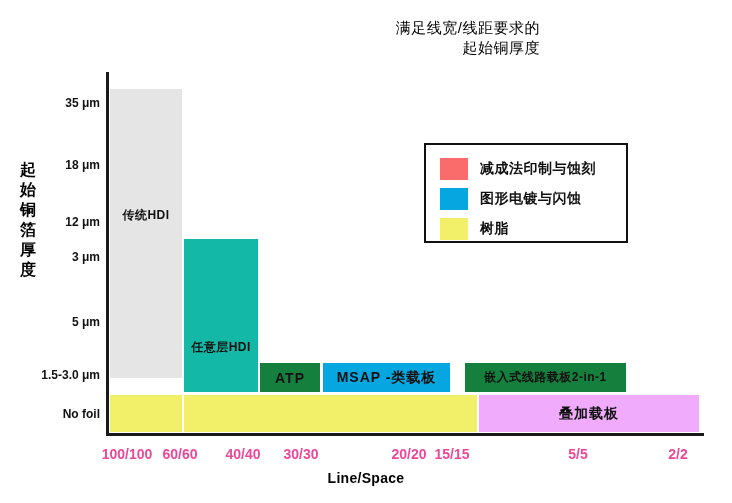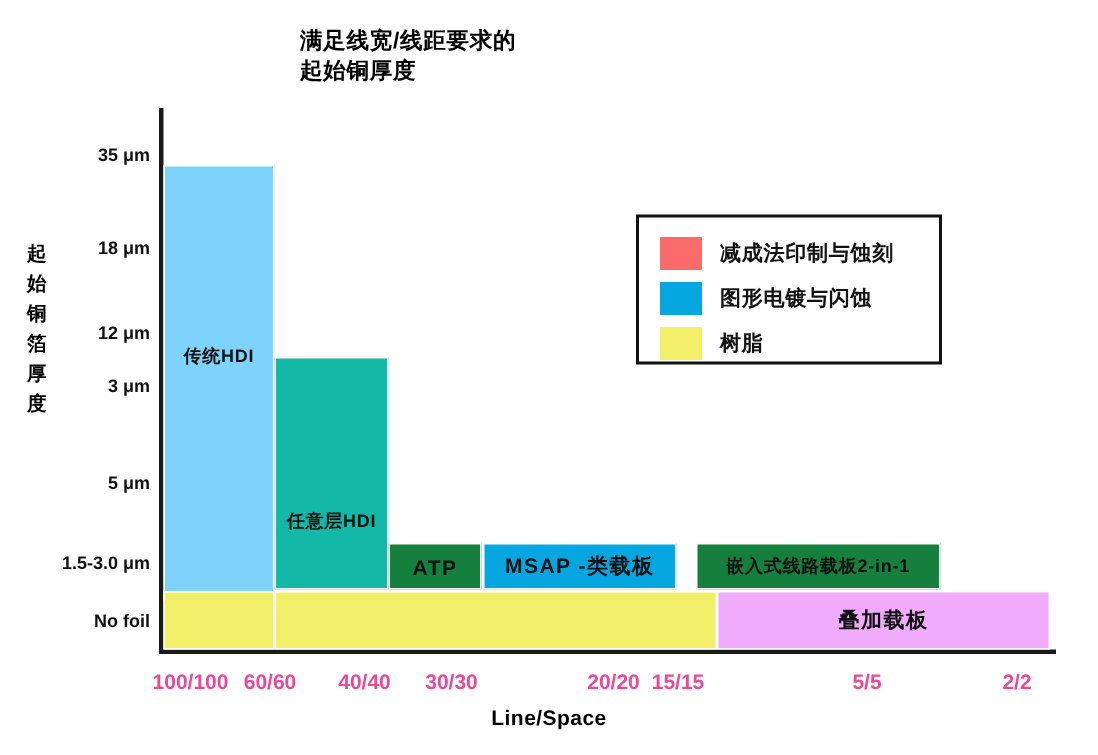--- a/index.html
+++ b/index.html
@@ -22,23 +22,23 @@
     width: 732px;
     height: 503px;
   }
 
   
   .chart-title {
     position: absolute;
     left: 200px;
     top: 18px;
     width: 340px;
-    text-align: left;
+    text-align: right;
     font-size: 15px;
-    font-weight: bold;
+    font-weight: normal;
     line-height: 20px;
     letter-spacing: 0.5px;
     white-space: pre-line;
   }
 
   
   .axis-vline {
     position: absolute;
     left: 106px;
     top: 72px;
@@ -54,25 +54,25 @@
     height: 3px;
     background: #1a1a1a;
   }
 
   
   .ylabel-title {
     position: absolute;
     left: 18px;
     top: 160px;
     width: 20px;
-    font-size: 13px;
+    font-size: 16px;
     font-weight: bold;
     line-height: 20px;
+    text-align: center;
     letter-spacing: 0px;
-    font-family: Liberation Mono, monospace;
   }
   .ytick {
     position: absolute;
     right: 0;
     width: 86px;
     text-align: right;
     font-size: 12px;
     font-weight: bold;
     color: #111;
     transform: translateY(-50%);
@@ -184,21 +184,21 @@
     <div class="ytick" style="top:222px">12 μm</div>
     <div class="ytick" style="top:257px">3 μm</div>
     <div class="ytick" style="top:322px">5 μm</div>
     <div class="ytick" style="top:375px">1.5-3.0 μm</div>
     <div class="ytick" style="top:414px">No foil</div>
   </div>
 
   <div class="axis-vline"></div>
   <div class="axis-hline"></div>
 
-  <div class="bar" style="left:109px;top:110px;width:74px;height:291px;background:#7dd3fc">
+  <div class="bar" style="left:109px;top:88px;width:74px;height:291px;background:#e5e5e5">
     <span class="bar-label pos-upper">传统HDI</span>
   </div>
 
   <div class="bar" style="left:183px;top:238px;width:76px;height:155px;background:#14b8a6">
     <span class="bar-label pos-lower">任意层HDI</span>
   </div>
 
   <div class="bar" style="left:259px;top:362px;width:62px;height:31px;background:#15803d">
     <span class="bar-label big">ATP</span>
   </div>

